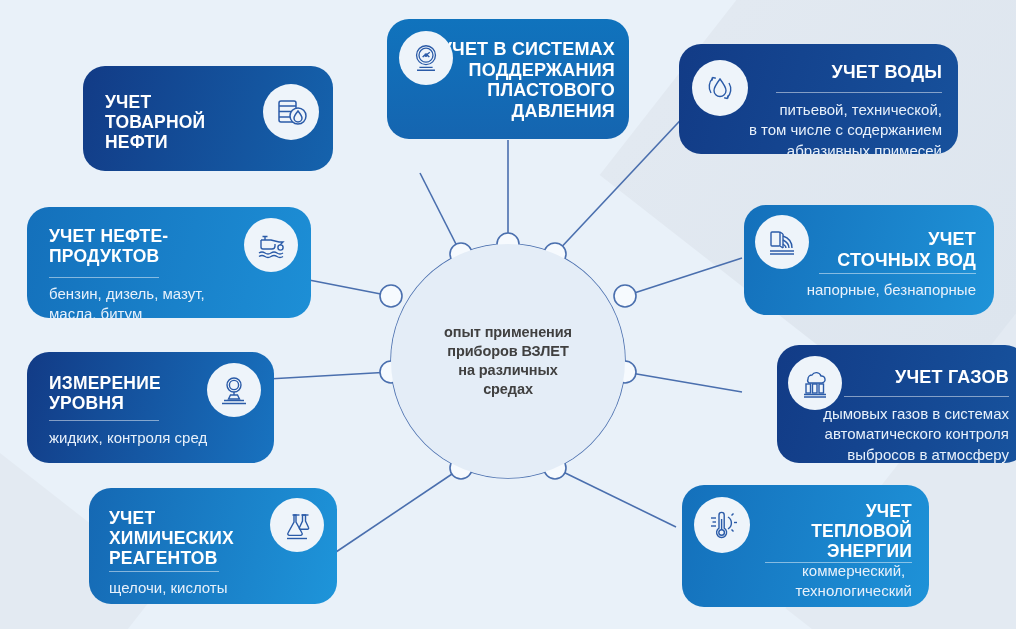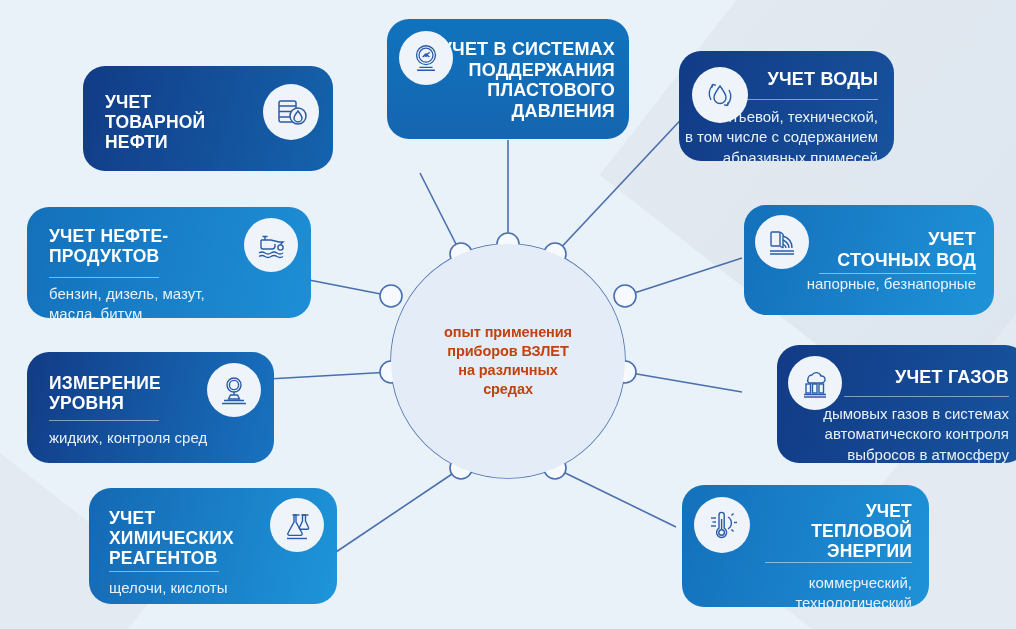--- a/index.html
+++ b/index.html
@@ -34,21 +34,21 @@
 
   
   #hub{
     position:absolute;left:391px;top:244px;width:234px;height:234px;
     border-radius:50%;
     background:#e4edf7;
     display:flex;align-items:center;justify-content:center;
     text-align:center;
   }
   #hub .hub-text{
-    color:#c2410c;font-weight:bold;font-size:14.5px;line-height:1.32;
+    color:#404040;font-weight:bold;font-size:14.5px;line-height:1.32;
     letter-spacing:-0.1px;white-space:pre-line;
   }
 
   
   .card{
     position:absolute;border-radius:22px;color:#fff;box-sizing:border-box;
     overflow:hidden;
   }
   .card .inner{position:relative;width:100%;height:100%;}
   .card .title{
@@ -141,21 +141,21 @@
           <path d="M14.5 17 a4 4 0 0 1 7 0"></path>
           <line x1="18" y1="15" x2="22" y2="11.8"></line>
           <circle cx="18" cy="15" r="1.2" fill="#2b5ba8"></circle>
           <line x1="11" y1="28" x2="25" y2="28"></line>
           <line x1="8.5" y1="31" x2="27.5" y2="31"></line>
         </svg>
       </div>
     </div>
   </div>
 
-  <div class="card" style="left:679px;top:51px;width:215px;height:110px;background:linear-gradient(105deg,#123b86 0%,#17519c 100%);">
+  <div class="card" style="left:679px;top:44px;width:279px;height:110px;background:linear-gradient(105deg,#123b86 0%,#17519c 100%);">
     <div class="inner">
       <div class="title" style="right:16px;top:18px;font-size:18px;text-align:right;white-space:pre-line;">УЧЕТ ВОДЫ</div>
       <div class="rule" style="right:16px;top:48px;width:166px;"></div>
       <div class="sub" style="right:16px;top:56px;text-align:right;white-space:pre-line;">питьевой, технической,
 в том числе с содержанием
 абразивных примесей</div>
       <div class="ico" style="left:13px;top:16px;width:56px;height:56px;">
         <svg width="36" height="36" viewBox="0 0 36 36" stroke="#2b5ba8" fill="none" stroke-width="1.4">
           <path d="M18 9 q6 8 6 11.5 a6 6 0 0 1 -12 0 Q12 17 18 9z"></path>
           <path d="M27 13 a12 12 0 0 1 -2 15" stroke-dasharray="0"></path>
@@ -186,21 +186,21 @@
         </svg>
       </div>
     </div>
   </div>
 
   <div class="card" style="left:744px;top:205px;width:250px;height:110px;background:linear-gradient(105deg,#1470bb 0%,#1f93d8 100%);">
     <div class="inner">
       <div class="title" style="right:18px;top:24px;font-size:18px;text-align:right;white-space:pre-line;">УЧЕТ
 СТОЧНЫХ ВОД</div>
       <div class="rule" style="right:18px;top:68px;width:157px;"></div>
-      <div class="sub" style="right:18px;top:69px;text-align:center;white-space:pre-line;">напорные, безнапорные</div>
+      <div class="sub" style="right:18px;top:75px;text-align:center;white-space:pre-line;">напорные, безнапорные</div>
       <div class="ico" style="left:11px;top:10px;width:54px;height:54px;">
         <svg width="36" height="36" viewBox="0 0 36 36" stroke="#2b5ba8" fill="none" stroke-width="1.4">
           <rect x="7" y="8" width="9" height="14" rx="1"></rect>
           <line x1="16" y1="8" x2="19" y2="10"></line>
           <line x1="16" y1="22" x2="19" y2="24"></line>
           <line x1="19" y1="10" x2="19" y2="24"></line>
           <path d="M19 12 q9 3 9 12"></path>
           <path d="M19 16 q6 3 6 8"></path>
           <path d="M19 20 q3 2 3 4"></path>
           <line x1="6" y1="27" x2="30" y2="27"></line>
@@ -267,21 +267,21 @@
       </div>
     </div>
   </div>
 
   <div class="card" style="left:682px;top:485px;width:247px;height:122px;background:linear-gradient(105deg,#1470bb 0%,#1e92d8 100%);">
     <div class="inner">
       <div class="title" style="right:17px;top:17px;font-size:17.5px;text-align:right;white-space:pre-line;">УЧЕТ
 ТЕПЛОВОЙ
 ЭНЕРГИИ</div>
       <div class="rule" style="right:17px;top:77px;width:147px;"></div>
-      <div class="sub" style="right:17px;top:88px;text-align:right;white-space:pre-line;">коммерческий,
+      <div class="sub" style="right:17px;top:76px;text-align:center;white-space:pre-line;">коммерческий,
 технологический</div>
       <div class="ico" style="left:12px;top:12px;width:56px;height:56px;">
         <svg width="36" height="36" viewBox="0 0 36 36" stroke="#2b5ba8" fill="none" stroke-width="1.4">
           <path d="M15 8 a2.6 2.6 0 0 1 5.2 0 v13.2 a5 5 0 1 1 -5.2 0z"></path>
           <circle cx="17.6" cy="25.5" r="2.8"></circle>
           <line x1="17.6" y1="12" x2="17.6" y2="23"></line>
           <line x1="7" y1="11" x2="12" y2="11"></line>
           <line x1="8.5" y1="15" x2="12" y2="15"></line>
           <line x1="7" y1="19" x2="12" y2="19"></line>
           <path d="M24 10 a7 7 0 0 1 0 12"></path>

